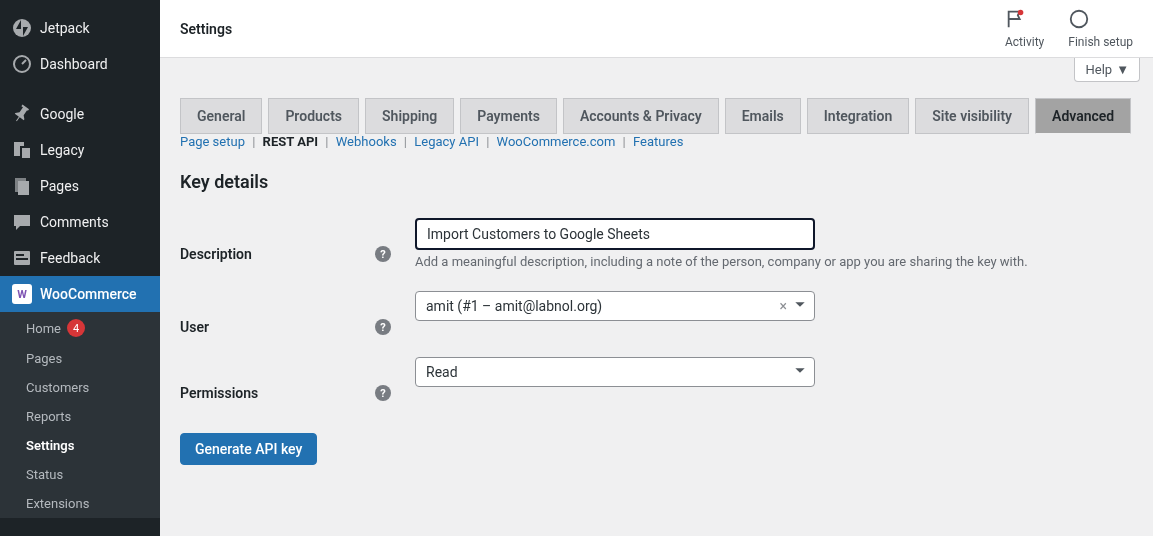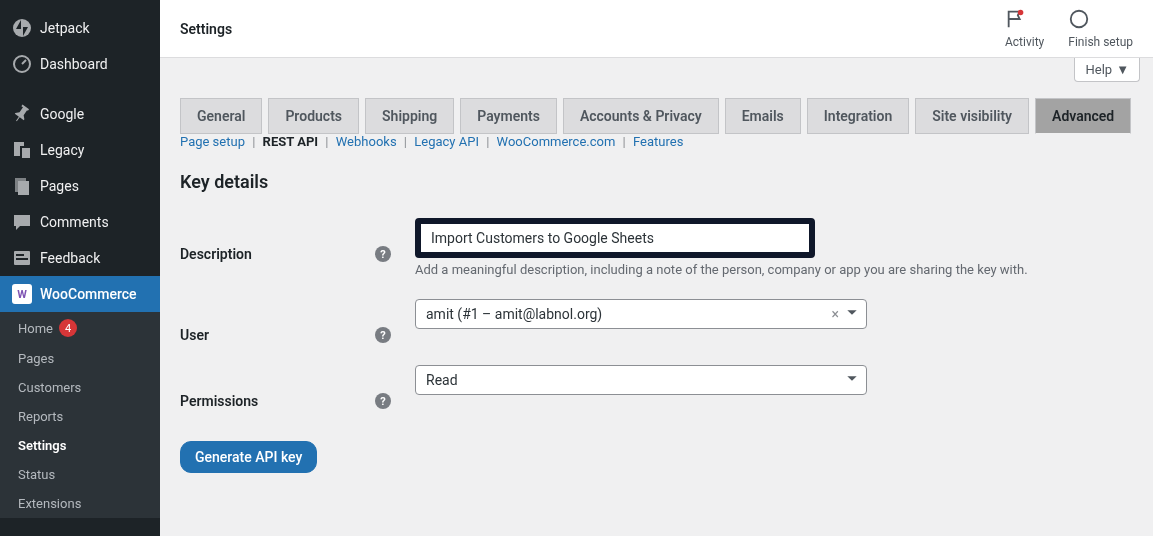--- a/index.html
+++ b/index.html
@@ -3,21 +3,21 @@
 <meta charset="utf-8">
 <style>
 * { margin: 0; padding: 0; box-sizing: border-box; font-family: -apple-system, BlinkMacSystemFont, "Segoe UI", Roboto, sans-serif; }
 body { display: flex; width: 1153px; height: 536px; overflow: hidden; background: #f0f0f1; }
 .sidebar { width: 160px; background: #1d2327; color: #fff; flex-shrink: 0; padding-top: 10px; }
 .sidebar-item { display: flex; align-items: center; padding: 8px 12px; font-size: 14px; color: #f0f0f1; cursor: pointer; gap: 8px; }
 .sidebar-item.active { background: #2271b1; color: #fff; font-weight: 500; }
 .sidebar-item .icon { width: 20px; height: 20px; display: flex; align-items: center; justify-content: center; flex-shrink: 0; }
 .sidebar-item svg { width: 20px; height: 20px; }
 .submenu { background: #2c3338; padding-left: 0; }
-.submenu-item { padding: 7px 12px 7px 18px; font-size: 13px; color: #b4b9be; cursor: pointer; display: flex; align-items: center; gap: 6px; }
+.submenu-item { padding: 7px 12px 7px 26px; font-size: 13px; color: #b4b9be; cursor: pointer; display: flex; align-items: center; gap: 6px; }
 .submenu-item.current { color: #fff; font-weight: 600; }
 .submenu-item .badge { background: #d63638; color: #fff; border-radius: 10px; min-width: 18px; height: 18px; display: inline-flex; align-items: center; justify-content: center; font-size: 11px; padding: 0 6px; }
 .main { flex: 1; display: flex; flex-direction: column; overflow: hidden; }
 .header { background: #fff; display: flex; align-items: center; padding: 0 20px; height: 58px; border-bottom: 1px solid #dcdcde; }
 .header-title { font-size: 14px; font-weight: 600; color: #1d2327; }
 .header-right { margin-left: auto; display: flex; align-items: center; gap: 24px; }
 .header-action { display: flex; flex-direction: column; align-items: flex-start; gap: 2px; font-size: 12px; color: #50575e; cursor: pointer; }
 .header-action svg { width: 22px; height: 22px; }
 .content { padding: 0 20px 20px 20px; flex: 1; overflow: auto; position: relative; }
 .help-wrap { position: absolute; top: 0; right: 13px; }
@@ -28,28 +28,28 @@
 .subtabs { font-size: 13px; margin-bottom: 22px; color: #2271b1; }
 .subtab { color: #2271b1; cursor: pointer; }
 .subtab.current { color: #1d2327; font-weight: 700; }
 .subtabs .sep { color: #8c8f94; margin: 0 4px; }
 h2.section-title { font-size: 18px; font-weight: 600; color: #1d2327; margin-bottom: 26px; }
 .field-row { display: flex; align-items: flex-start; margin-bottom: 22px; }
 .field-label-wrap { width: 235px; display: flex; align-items: center; gap: 6px; padding-top: 6px; margin-top: 22px; }
 .field-label { font-size: 14px; font-weight: 600; color: #1d2327; }
 .help-icon { width: 16px; height: 16px; background: #787c82; color: #fff; border-radius: 50%; display: inline-flex; align-items: center; justify-content: center; font-size: 11px; font-weight: 700; margin-left: auto; margin-right: 24px; }
 .field-control { flex: 1; max-width: 720px; }
-.text-input { width: 400px; padding: 6px 10px; border: 6px solid #0f172a; border-radius: 4px; font-size: 14px; color: #2c3338; background: #fff; }
+.text-input { width: 400px; padding: 6px 10px; border: 2px solid #0f172a; border-radius: 4px; font-size: 14px; color: #2c3338; background: #fff; }
 .field-help { font-size: 13px; color: #646970; margin-top: 4px; }
-.select-wrap { position: relative; width: 452px; border-radius: 7px; }
+.select-wrap { position: relative; width: 400px; border-radius: 7px; }
 .select-box { width: 100%; padding: 6px 30px 6px 10px; border: 1px solid #8c8f94; border-radius: 4px; font-size: 14px; color: #2c3338; background: #fff; cursor: pointer; display: flex; align-items: center; }
 .select-box .clear-x { position: absolute; right: 28px; top: 50%; transform: translateY(-50%); color: #8c8f94; font-size: 14px; cursor: pointer; }
 .select-box .chev { position: absolute; right: 8px; top: 50%; transform: translateY(-50%); }
 .select-box .chev svg { width: 14px; height: 14px; }
-.primary-btn { background: #2271b1; color: #fff; border: 1px solid #2271b1; border-radius: 11px; padding: 7px 14px; font-size: 14px; font-weight: 500; cursor: pointer; margin-top: 10px; }
+.primary-btn { background: #2271b1; color: #fff; border: 1px solid #2271b1; border-radius: 4px; padding: 7px 14px; font-size: 14px; font-weight: 500; cursor: pointer; margin-top: 10px; }
 .woo-arrow { position: relative; }
 .woo-arrow::after { content: ''; position: absolute; right: -8px; top: 50%; transform: translateY(-50%); border-top: 8px solid transparent; border-bottom: 8px solid transparent; border-right: 8px solid #f0f0f1; }
 .woo-icon-box { width: 20px; height: 20px; background: #7f54b3; border-radius: 3px; display: flex; align-items: center; justify-content: center; color: #fff; font-size: 11px; font-weight: 700; }
 .activity-dot { fill: #d63638; }
 </style>
 </head>
 <body>
 
 <nav class="sidebar">
   <div class="sidebar-item">

